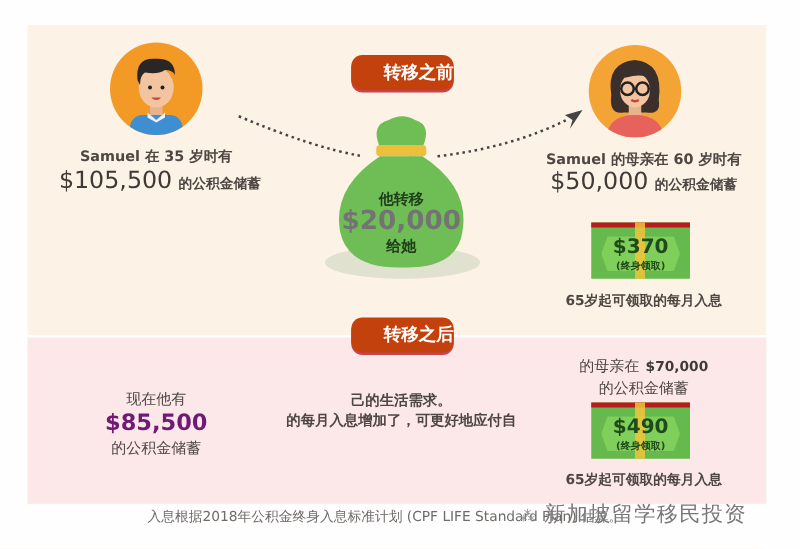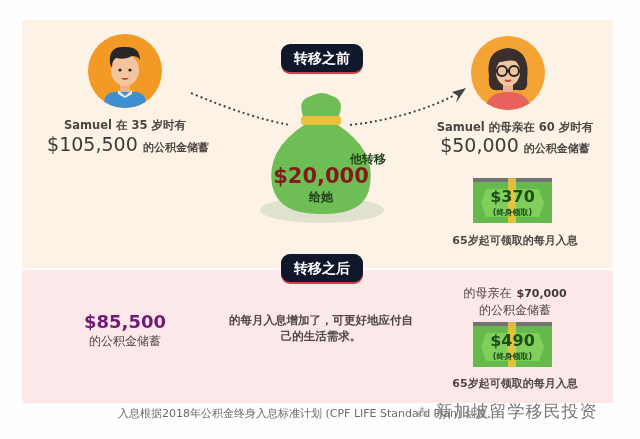--- a/index.html
+++ b/index.html
@@ -1,29 +1,29 @@
 <!DOCTYPE html>
 <html><head>
 <meta charset="utf-8">
 <style>
   html,body{margin:0;padding:0;}
   body{width:640px;height:439px;background:#fefefe;position:relative;overflow:hidden;font-family:"DejaVu Sans","Liberation Sans",sans-serif;color:#4a4340;}
   .panel-before{position:absolute;left:22px;top:20px;width:591px;height:248px;background:#fdf2e6;}
   .panel-after{position:absolute;left:22px;top:270px;width:591px;height:133px;background:#fce8e8;}
-  .pill{position:absolute;background:#0f172a;color:#fff;font-weight:bold;font-size:14px;border-radius:9px;text-align:center;line-height:28px;height:28px;box-shadow:0 2px 0 #c9434b;}
+  .pill{position:absolute;background:#c2410c;color:#fff;font-weight:bold;font-size:14px;border-radius:9px;text-align:right;line-height:28px;height:28px;box-shadow:0 2px 0 #c9434b;}
   .pill.before{left:281px;top:44px;width:82px;}
   .pill.after{left:281px;top:254px;width:82px;}
   .avatar{position:absolute;width:74px;height:74px;border-radius:50%;overflow:hidden;}
   .avatar.son{left:88px;top:34px;background:#f29a25;}
   .avatar.mom{left:471px;top:36px;background:#f3a434;}
   .txt{position:absolute;text-align:center;}
   .small{font-size:11.5px;font-weight:bold;color:#4d4643;}
   .big{font-size:19px;font-weight:normal;color:#3f3a38;}
   .cn{font-size:11px;color:#4d4643;font-weight:bold;}
-  .bill{position:absolute;width:79px;height:45px;background:#66b94c;border-top:4px solid #737373;box-sizing:border-box;}
+  .bill{position:absolute;width:79px;height:45px;background:#66b94c;border-top:4px solid #b91c1c;box-sizing:border-box;}
   .bill .stripe{position:absolute;left:35px;top:-4px;width:8px;height:45px;background:#f1c43b;opacity:.85;}
   .bill .inner{position:absolute;left:8px;top:7px;width:63px;height:28px;background:#7fcf5a;clip-path:polygon(8% 0,92% 0,100% 50%,92% 100%,8% 100%,0 50%);}
   .bill .amt{position:absolute;left:0;width:100%;top:6px;text-align:center;font-weight:bold;font-size:16px;color:#1f4a1a;line-height:18px;}
   .bill .sub{position:absolute;left:0;width:100%;top:25px;text-align:center;font-size:8px;color:#1f4a1a;font-weight:bold;}
   .bag{position:absolute;left:256px;top:90px;width:130px;height:135px;}
   .caption{position:absolute;left:118px;top:406px;font-size:11px;color:#6e6a68;}
   .watermark{position:absolute;left:416px;top:400px;font-size:17px;color:#777;letter-spacing:1px;}
   svg{display:block;}
 </style>
 </head>
@@ -61,22 +61,22 @@
 
 <div class="bag">
   <svg width="130" height="135" viewBox="0 0 130 135">
     <ellipse cx="66" cy="120" rx="62" ry="13" fill="#d9dccb" opacity=".8"></ellipse>
     <path d="M48 28 Q40 10 55 6 Q66 0 76 6 Q90 10 82 28 Z" fill="#6fbe55"></path>
     <rect x="45" y="26" width="40" height="9" rx="3" fill="#eebf3a"></rect>
     <path d="M76 35 Q86 50 88 62" stroke="#eebf3a" stroke-width="2" fill="none"></path>
     <path d="M72 35 Q80 52 80 64" stroke="#eebf3a" stroke-width="2" fill="none"></path>
     <path d="M48 35 Q10 60 16 95 Q22 125 66 124 Q110 125 114 95 Q120 60 82 35 Z" fill="#6fbe55"></path>
   </svg>
-  <div style="position:absolute;left:0;width:130px;top:61px;text-align:right;font-size:12px;font-weight:bold;color:#1f3e1a;">他转移</div>
-  <div style="position:absolute;left:0;width:130px;top:74px;text-align:center;font-size:21px;font-weight:bold;color:#7f1d1d;">$20,000</div>
+  <div style="position:absolute;left:0;width:130px;top:61px;text-align:center;font-size:12px;font-weight:bold;color:#1f3e1a;">他转移</div>
+  <div style="position:absolute;left:0;width:130px;top:74px;text-align:center;font-size:21px;font-weight:bold;color:#737373;">$20,000</div>
   <div style="position:absolute;left:0;width:130px;top:99px;text-align:center;font-size:12px;font-weight:bold;color:#1f3e1a;">给她</div>
 </div>
 
 <div class="avatar mom">
   <svg width="74" height="74" viewBox="0 0 74 74">
     <path d="M14 74 Q16 56 37 56 Q58 56 60 74 Z" fill="#e7625c"></path>
     <path d="M18 40 Q14 14 37 12 Q60 14 56 44 Q58 56 46 54 L28 54 Q16 56 18 40 Z" fill="#3b2f2c"></path>
     <rect x="32" y="46" width="10" height="10" fill="#e8b28f"></rect>
     <ellipse cx="37" cy="36" rx="12" ry="14" fill="#f2c4a0"></ellipse>
     <path d="M25 26 Q37 16 50 28 Q44 22 30 26 Z" fill="#3b2f2c"></path>
@@ -97,27 +97,28 @@
   <div class="inner"></div>
   <div class="stripe"></div>
   <div class="amt">$370</div>
   <div class="sub">(终身领取)</div>
 </div>
 <div class="txt cn" style="left:440px;top:233px;width:150px;">65岁起可领取的每月入息</div>
 
 <div class="pill after">转移之后</div>
 
 <div class="txt" style="left:60px;top:311px;width:130px;">
+  <div style="font-size:12px;color:#4d4643;">现在他有</div>
   <div style="font-size:18px;font-weight:bold;color:#701a75;line-height:22px;">$85,500</div>
   <div style="font-size:12px;color:#4d4643;">的公积金储蓄</div>
 </div>
 
 <div class="txt" style="left:208px;top:312px;width:226px;font-size:11.5px;font-weight:bold;line-height:16px;color:#4d4643;">
+  <div>己的生活需求。</div>
   <div>的每月入息增加了，可更好地应付自</div>
-  <div>己的生活需求。</div>
 </div>
 
 <div class="txt" style="left:440px;top:283px;width:150px;">
   <div style="line-height:18px;">
     <span style="font-size:12px;color:#4d4643;">的母亲在</span>
     <span style="font-size:11px;font-weight:bold;color:#3f3a38;">$70,000</span>
   </div>
   <div style="font-size:12px;color:#4d4643;line-height:14px;">的公积金储蓄</div>
 </div>
 

